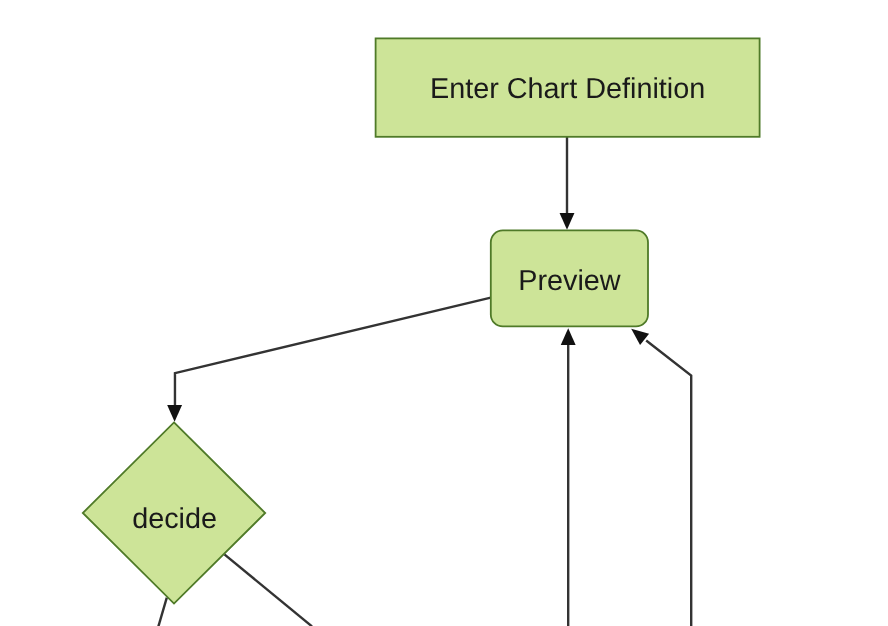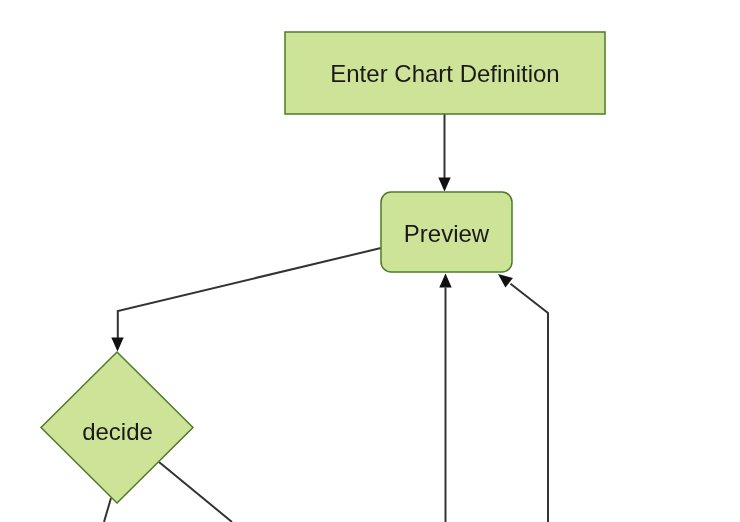--- a/index.html
+++ b/index.html
@@ -6,20 +6,21 @@
     margin: 0;
     padding: 0;
     background: var(--background, #ffffff);
   }
   .canvas {
     position: relative;
     width: 636px;
     height: 522px;
     overflow: hidden;
     background: var(--background, #ffffff);
+    padding-left: 28px;
   }
   svg { display: block; }
   .node-shape {
     fill: var(--node-fill, #cde498);
     stroke: var(--node-border, #4f7a28);
     stroke-width: 1.5;
   }
   .edge {
     stroke: var(--edge-line, #333333);
     stroke-width: 2;

